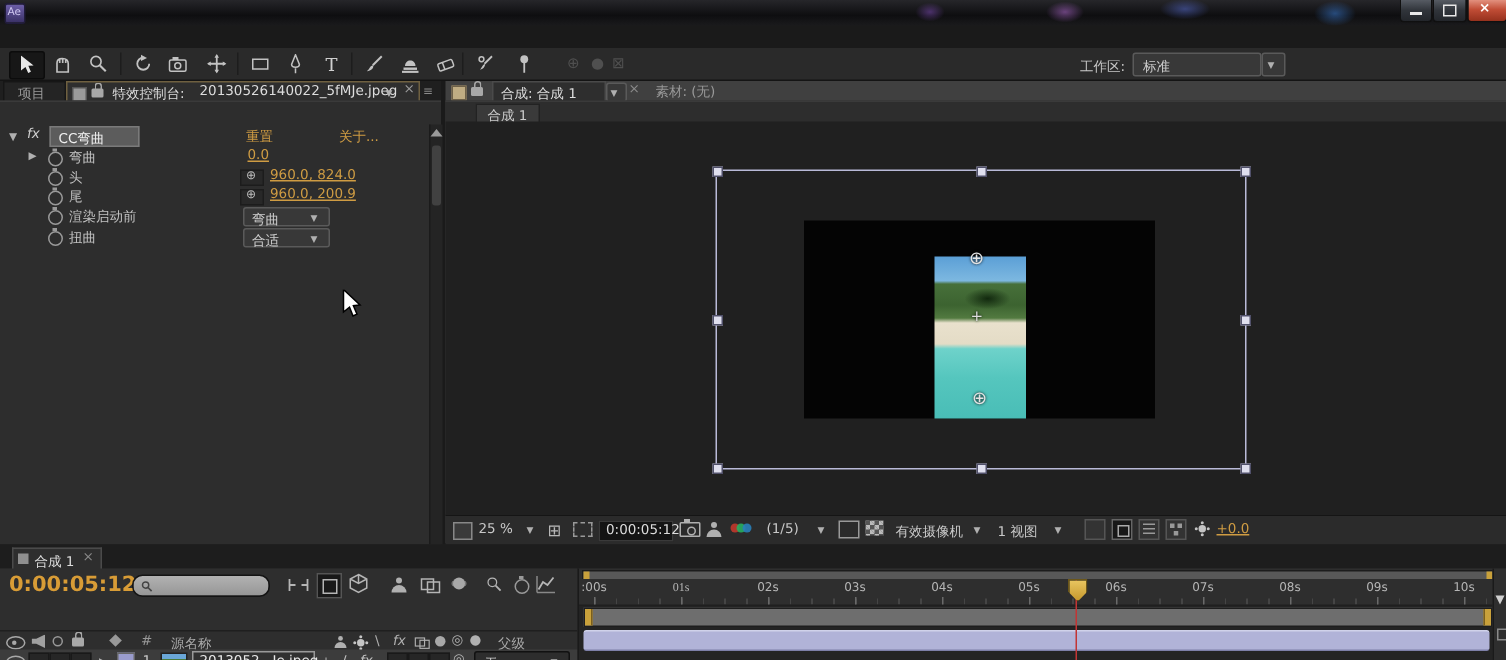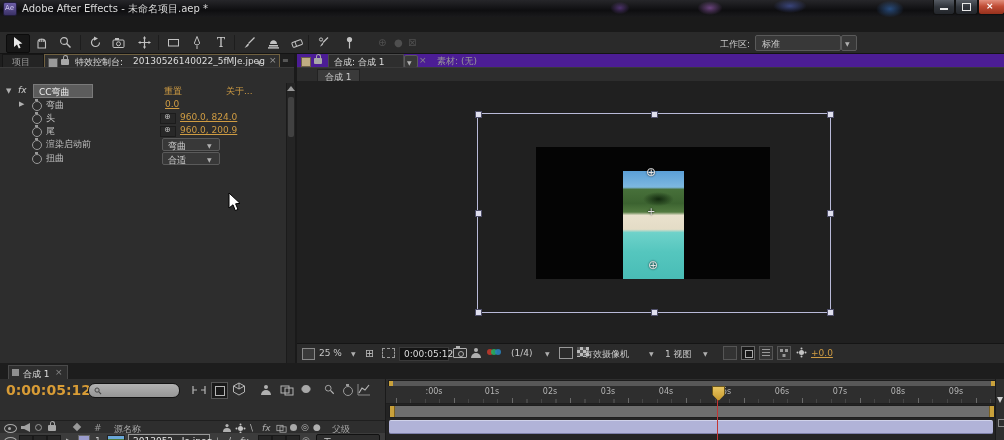--- a/index.html
+++ b/index.html
@@ -68,33 +68,32 @@
   .mini{width:12px;height:12px;border:1px solid #555;background:#333;}
   .blurc{width:8px;height:8px;background:#a8a8a8;border-radius:50%;}
   .wellcell{width:12px;height:10px;background:#262626;border:1px solid #191919;}
   svg{display:block;}
   
   .sb-track{background:#242424;border-left:1px solid #1b1b1b;}
   .tri-up{width:0;height:0;border-left:4px solid transparent;border-right:4px solid transparent;border-bottom:5px solid #9a9a9a;}
   
   .hdl{width:5px;height:5px;background:#dfdfee;border:1px solid #50506a;}
   .tick{width:1px;height:5px;background:#6a6a6a;top:397px;}
-  .ticklbl{color:#b5b5b5;font-size:8px;top:387px;width:30px;text-align:center;margin-left:38px;}
+  .ticklbl{color:#b5b5b5;font-size:8px;top:387px;width:30px;text-align:center;}
 </style>
 </head>
 <body>
 
 <div id="app">
 
   <div id="titlebar" class="p">
     <div class="glass p"></div>
     <div class="p" style="left:3px;top:2px;width:12px;height:12px;border-radius:2px;background:linear-gradient(#6d5fa8,#3a3166);border:1px solid #211c3a;">
       <span class="p" style="left:1px;top:1px;font-size:7px;color:#cfc7f0;">Ae</span>
     </div>
-    <span class="p t10" style="left:22px;top:2px;color:#dcdcdc;">Adobe After Effects - 未命名项目.aep *</span>
     <div class="winbtn p" style="left:933px;width:20px;">
         <span class="wb-min p"></span>
       </div>
     <div class="winbtn p" style="left:955px;width:21px;">
         <span class="wb-max p"></span>
       </div>
     <div class="winbtn close p" style="left:978px;width:25px;">
         <span class="wb-x p">×</span>
       </div>
   </div>
@@ -262,21 +261,21 @@
         <div class="tri-up p" style="left:0px;top:3px;"></div>
         <div class="p" style="left:1px;top:14px;width:6px;height:40px;background:#414141;border-radius:2px;"></div>
       </div>
 
       <svg class="p" style="left:228px;top:125px;" width="14" height="20" viewBox="0 0 14 20">
         <path d="M1,0 L1,15 L5,11.8 L7.3,17.6 L10,16.4 L7.6,10.8 L12,10.3 Z" fill="#fff" stroke="#000" stroke-width="1"></path>
       </svg>
     </div>
   </div>
 
-  <div class="p" style="left:297px;top:54px;width:707px;height:308px;background:#4c1d95;">
+  <div class="p" style="left:297px;top:54px;width:707px;height:308px;background:#404040;">
 
     <span class="p" style="left:4px;top:3px;width:8px;height:8px;background:#c0ad83;border:1px solid #6e6148;"></span>
     <span class="lockic p" style="left:17px;top:0px;"></span>
     <div class="p tab-active" style="left:31px;top:0;width:74px;height:13px;border-color:#4a4a4a;">
       <span class="p" style="left:5px;top:1px;color:#ddd;">合成: 合成 1</span>
     </div>
     <div class="p btnbox" style="left:107px;top:1px;width:12px;height:11px;">
       <span class="caret p" style="left:2px;top:3px;">▼</span>
     </div>
     <span class="p" style="left:122px;top:1px;color:#8a8a8a;">×</span>
@@ -322,25 +321,25 @@
       <div class="p" style="left:102px;top:3px;width:48px;height:12px;background:#141414;border:1px solid #3a3a3a;">
         <span class="p" style="left:4px;top:1px;color:#dcdcdc;">0:00:05:12</span>
       </div>
       <div class="camic p" style="left:156px;top:1px;"></div>
       <div class="person p" style="left:174px;top:4px;"></div>
       <div class="rgb p" style="left:190px;top:5px;width:18px;height:8px;">
         <i style="left:0;background:#c0392b;"></i>
           <i style="left:4px;background:#27ae60;"></i>
           <i style="left:8px;background:#2980b9;"></i>
       </div>
-      <span class="p" style="left:214px;top:4px;">(1/4)</span>
+      <span class="p" style="left:214px;top:4px;">(1/5)</span>
       <span class="caret p" style="left:248px;top:6px;">▼</span>
       <div class="p" style="left:262px;top:3px;width:12px;height:10px;border:1px solid #999;"></div>
       <div class="checker p" style="left:280px;top:3px;"></div>
-      <span class="p" style="left:287px;top:4px;">有效摄像机</span>
+      <span class="p" style="left:300px;top:4px;">有效摄像机</span>
       <span class="caret p" style="left:352px;top:6px;">▼</span>
       <span class="p" style="left:368px;top:4px;">1 视图</span>
       <span class="caret p" style="left:406px;top:6px;">▼</span>
       <div class="mini p" style="left:426px;top:2px;"></div>
       <div class="mini p" style="left:444px;top:2px;background:#181818;border-color:#666;">
           <div style="position:absolute;left:3px;top:3px;width:6px;height:6px;border:1px solid #aaa;"></div>
         </div>
       <div class="mini p" style="left:462px;top:2px;">
           <div style="position:absolute;left:2px;top:5px;width:8px;height:1px;background:#999;box-shadow:0 3px 0 #999,0 -3px 0 #999;"></div>
         </div>
@@ -448,21 +447,21 @@
     <div class="p" style="left:385px;top:16px;width:610px;height:61px;background:#2e2e2e;border-left:1px solid #1a1a1a;">
 
       <div class="p" style="left:2px;top:1px;width:606px;height:6px;background:#585858;border:1px solid #1c1c1c;">
         <span class="p" style="left:0;top:0;width:4px;height:6px;background:#c9a13b;"></span>
         <span class="p" style="right:0;top:0;width:4px;height:6px;background:#c9a13b;"></span>
       </div>
 
       <div class="p" style="left:0;top:7px;width:610px;height:17px;background:#2e2e2e;border-bottom:1px solid #1f1f1f;
            background-image:repeating-linear-gradient(90deg,#454545 0 1px,transparent 1px 14.5px);background-size:100% 4px;background-position:10px bottom;background-repeat:no-repeat;"></div>
       <span class="ticklbl p" style="left:-5px;">:00s</span>
-      <span class="ticklbl p" style="left:53px;">01s</span>
+      <span class="ticklbl p" style="left:53px;font-family:Liberation Serif, serif;">01s</span>
       <span class="ticklbl p" style="left:111px;">02s</span>
       <span class="ticklbl p" style="left:169px;">03s</span>
       <span class="ticklbl p" style="left:227px;">04s</span>
       <span class="ticklbl p" style="left:285px;">05s</span>
       <span class="ticklbl p" style="left:343px;">06s</span>
       <span class="ticklbl p" style="left:401px;">07s</span>
       <span class="ticklbl p" style="left:459px;">08s</span>
       <span class="ticklbl p" style="left:517px;">09s</span>
       <span class="ticklbl p" style="left:575px;">10s</span>
       <style>.ticklbl{top:8px !important;} .tick{top:19px !important;}</style>

